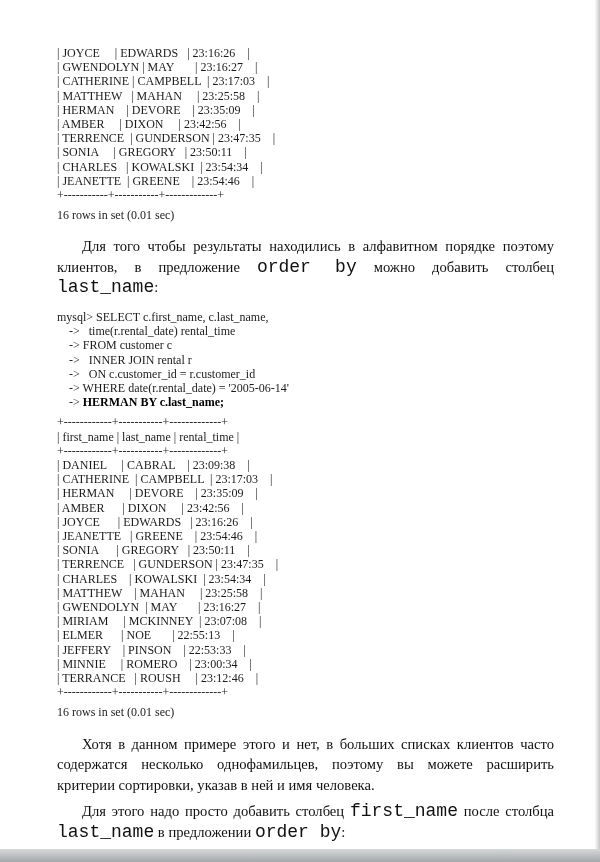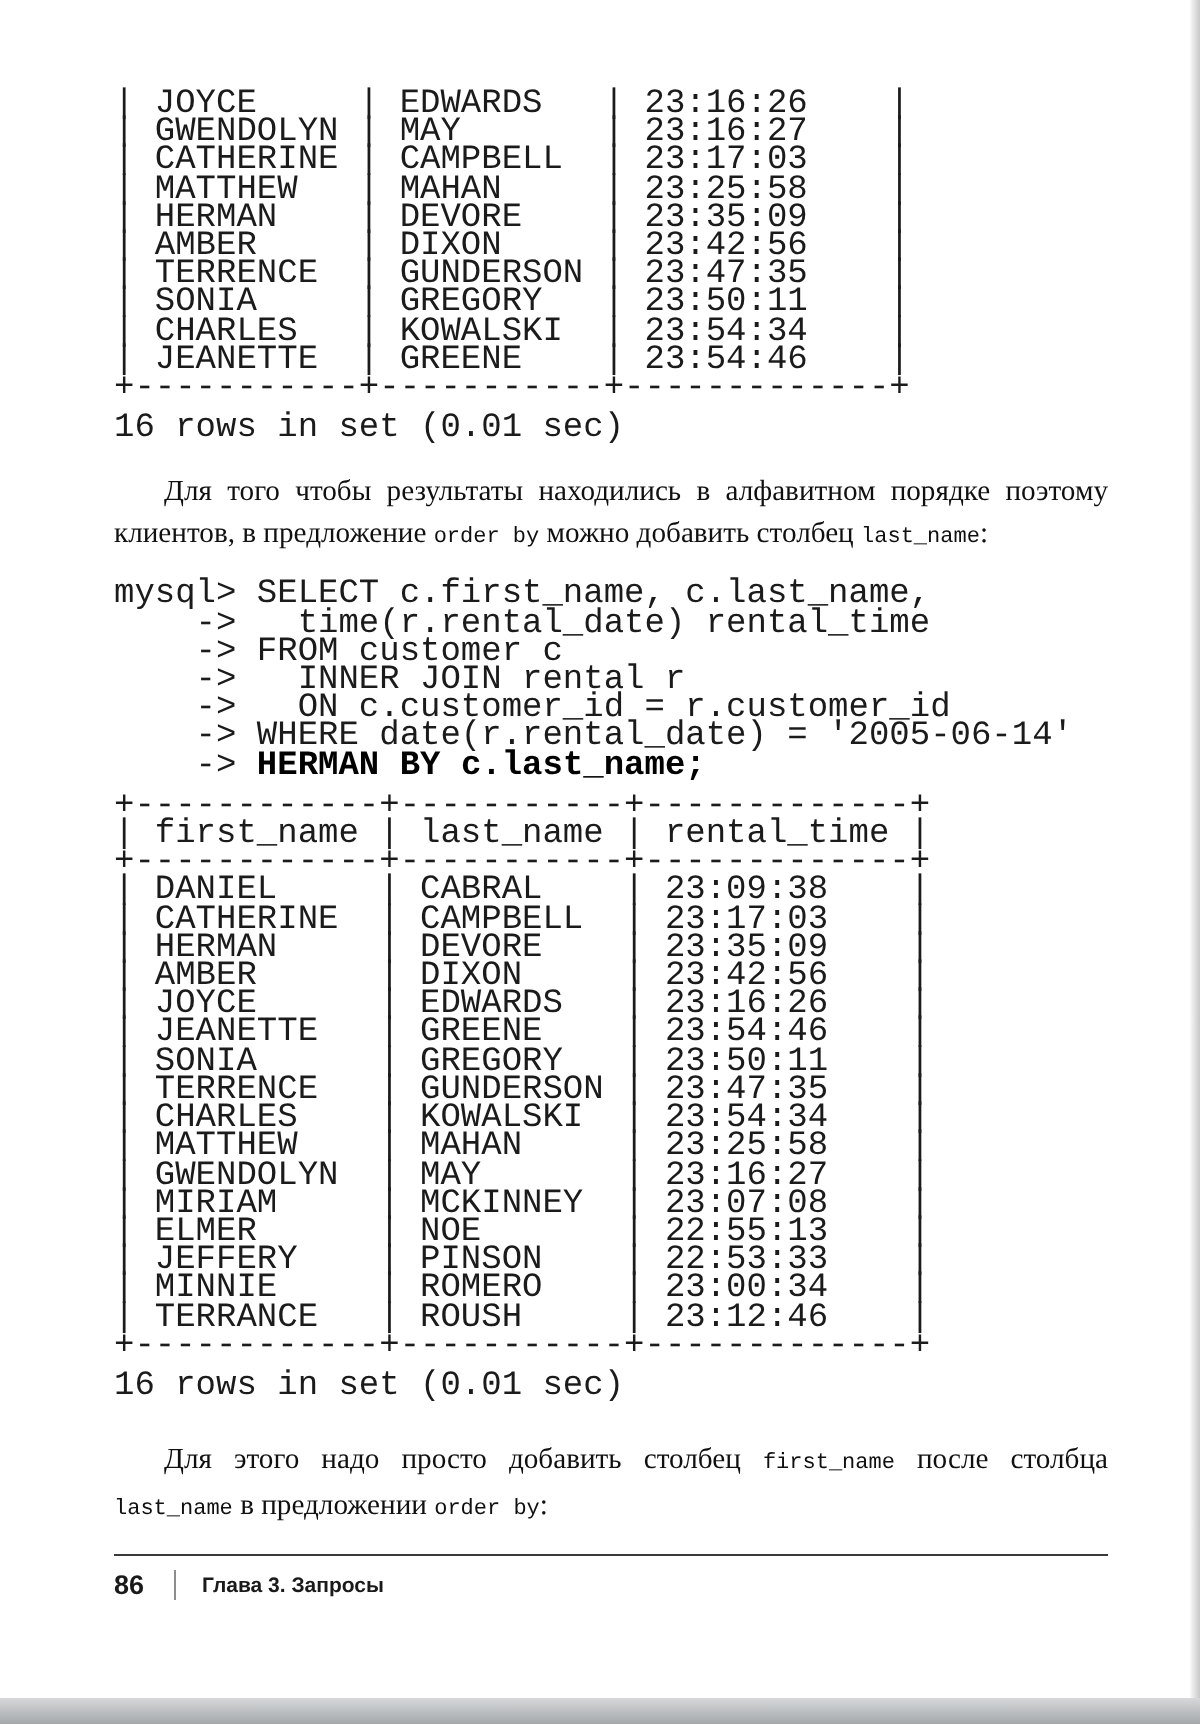--- a/index.html
+++ b/index.html
@@ -18,42 +18,42 @@
   }
   .edge-right {
     position:absolute; top:0; right:0; bottom:12px; width:5px;
     background:linear-gradient(90deg, rgba(0,0,0,0.02), rgba(0,0,0,0.22));
   }
   .edge-bottom {
     position:absolute; left:0; right:0; bottom:0; height:13px;
     background:linear-gradient(#d6d8d9, #a4a8ab);
   }
   .mono {
-    font-family:Liberation Mono, monospace;
-    font-size:17px;
+    font-family:Liberation Serif, serif;
+    font-size:12px;
     line-height:14.2px;
     white-space:pre;
     color:#1b1b1b;
   }
   .mono strong { font-weight:bold; color:#000; }
   .summary { margin-top:6px; }
   .query-block { margin-top:12px; }
   .result-block { margin-top:6px; }
   .body-text {
     font-size:14.6px;
     line-height:20.5px;
     text-align:justify;
     text-indent:25px;
     margin-top:14px;
     color:#101010;
   }
-  .body-text.tight { margin-top:19px; }
+  .body-text.tight { margin-top:6px; }
   .mono-inline {
     font-family:"Liberation Mono", "DejaVu Sans Mono", monospace;
-    font-size:11px;
+    font-size:18px;
   }
   .footer-rule {
     margin-top:12px;
     border-top:1.5px solid #3a3a3a;
   }
   .footer {
     margin-top:7px;
     display:flex;
     align-items:center;
   }
@@ -119,20 +119,21 @@
 | MATTHEW    | MAHAN     | 23:25:58    |
 | GWENDOLYN  | MAY       | 23:16:27    |
 | MIRIAM     | MCKINNEY  | 23:07:08    |
 | ELMER      | NOE       | 22:55:13    |
 | JEFFERY    | PINSON    | 22:53:33    |
 | MINNIE     | ROMERO    | 23:00:34    |
 | TERRANCE   | ROUSH     | 23:12:46    |
 +------------+-----------+-------------+</pre>
   <pre class="mono summary">16 rows in set (0.01 sec)</pre>
 
+  <p class="body-text">Хотя в данном примере этого и нет, в больших списках клиентов часто содержатся несколько однофамильцев, поэтому вы можете расширить критерии сортировки, указав в ней и имя человека.</p>
 
   <p class="body-text tight"><span>Для этого надо просто добавить столбец </span><span class="mono-inline">first_name</span><span> после столбца </span><span class="mono-inline">last_name</span><span> в предложении </span><span class="mono-inline">order by</span><span>:</span></p>
 
   <div class="footer-rule"></div>
   <div class="footer">
     <span class="page-num">86</span>
     <span class="footer-sep"></span>
     <span class="chapter">Глава 3. Запросы</span>
   </div>
 

